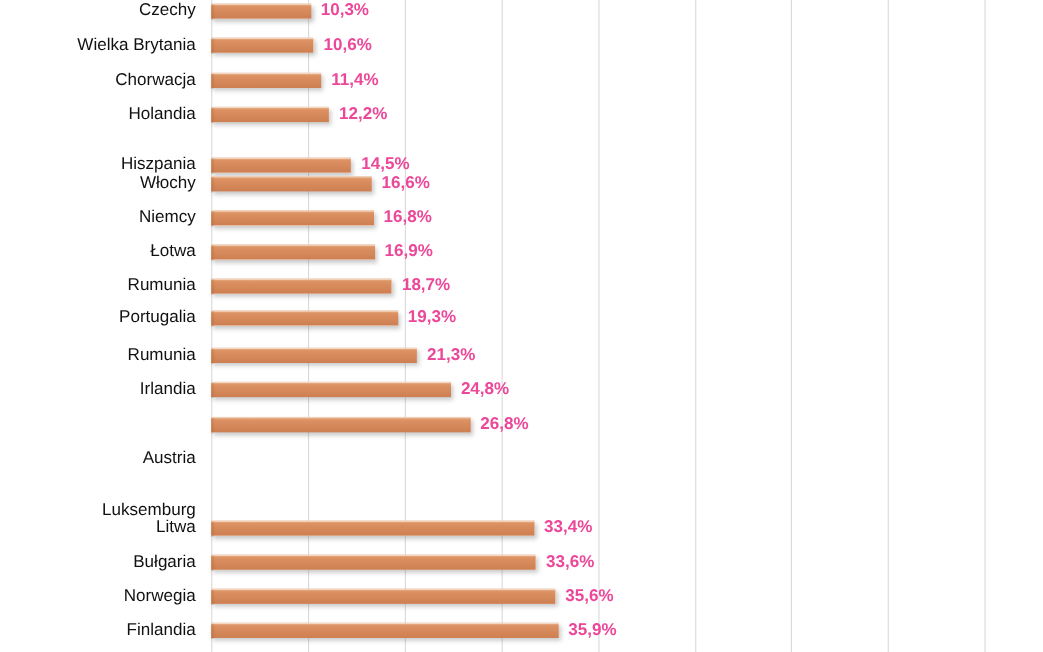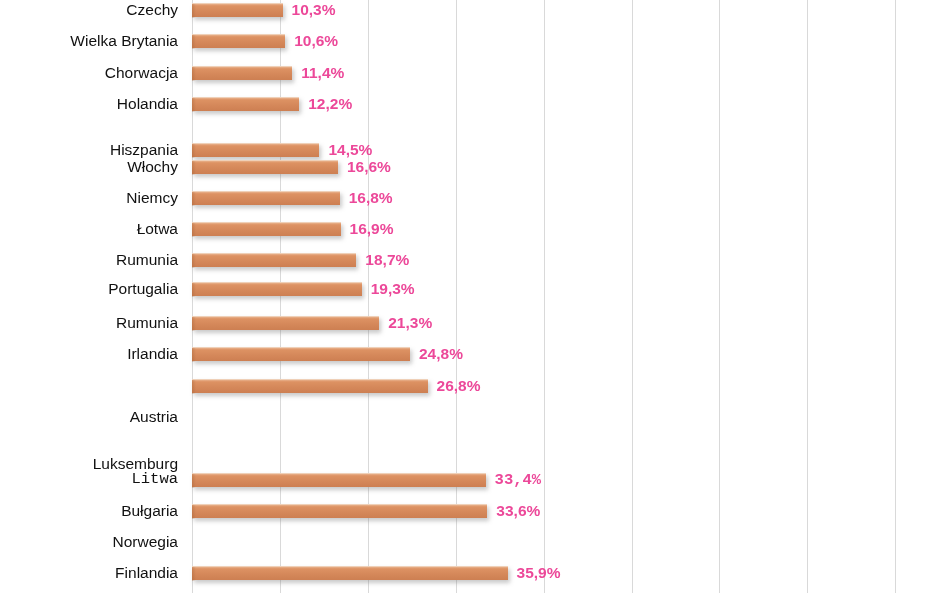--- a/index.html
+++ b/index.html
@@ -227,40 +227,46 @@
           </div>
           <div class="val-label" style="left: 244.572px;">26,8%</div>
         </div>
       </div>
       <div class="row" style="top: 400.9px;">
         <div class="cat-label">Austria</div>
       </div>
       <div class="row" style="top: 432.2px; margin-top: 16px;">
         <div class="cat-label">Luksemburg</div>
       </div>
-      <div class="row" style="top: 463.5px; font-family: Liberation Mono, monospace;">
+      <div class="row" style="top: 463.5px;">
         <div class="cat-label">Litwa</div>
         <div class="bar-wrap" style="width: 293.586px;">
           <div class="bar" title="Litwa 33,4%" style="width: 293.586px;">
             <div class="bar-cap"></div>
           </div>
           <div class="val-label" style="left: 302.586px;">33,4%</div>
         </div>
       </div>
       <div class="row" style="top: 494.8px;">
         <div class="cat-label">Bułgaria</div>
         <div class="bar-wrap" style="width: 295.344px;">
           <div class="bar" title="Bułgaria 33,6%" style="width: 295.344px;">
             <div class="bar-cap"></div>
           </div>
           <div class="val-label" style="left: 304.344px;">33,6%</div>
         </div>
       </div>
       <div class="row" style="top: 526.1px;">
         <div class="cat-label">Norwegia</div>
+        <div class="bar-wrap" style="width: 312.924px;">
+          <div class="bar" title="Norwegia 35,6%" style="width: 312.924px;">
+            <div class="bar-cap"></div>
+          </div>
+          <div class="val-label" style="left: 321.924px;">35,6%</div>
+        </div>
       </div>
       <div class="row" style="top: 557.4px;">
         <div class="cat-label">Finlandia</div>
         <div class="bar-wrap" style="width: 315.561px;">
           <div class="bar" title="Finlandia 35,9%" style="width: 315.561px;">
             <div class="bar-cap"></div>
           </div>
           <div class="val-label" style="left: 324.561px;">35,9%</div>
         </div>
       </div>

